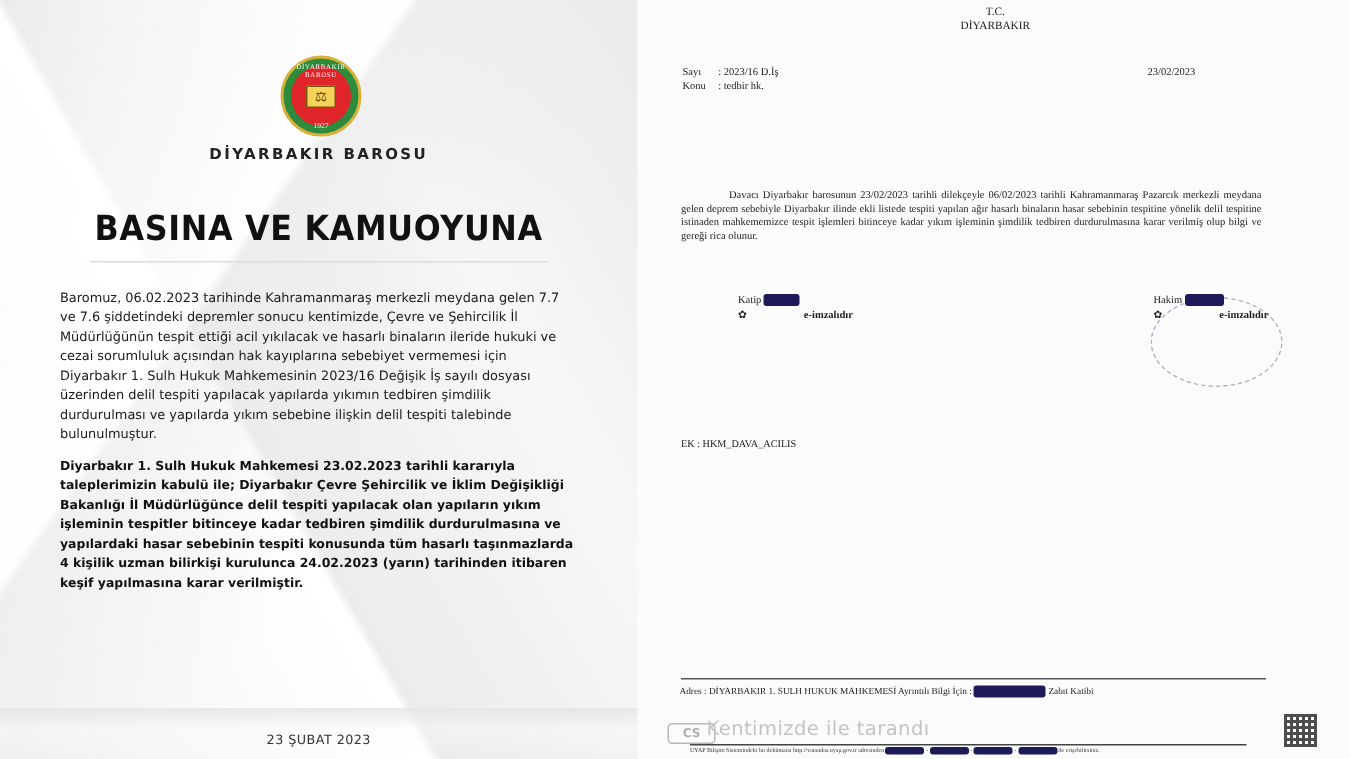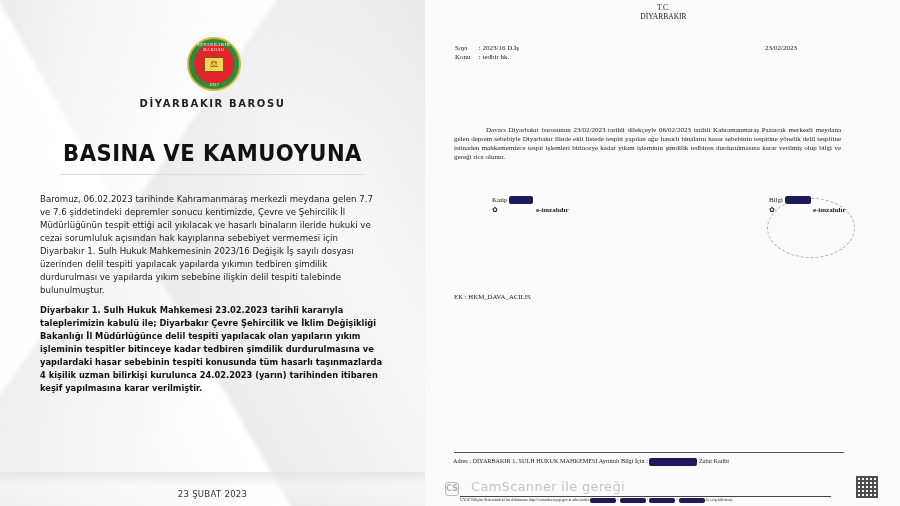--- a/index.html
+++ b/index.html
@@ -91,21 +91,21 @@
   .esig { font-weight: bold; font-size: 7px; margin-left: 36px; }
   .seal-icon { display: inline-block; font-style: normal; font-size: 7px; margin-right: 2px; }
   .stamp {
     position: absolute; left: 342px; top: 198px; width: 88px; height: 60px; border-radius: 50%;
     border: 1px dashed #8a93a6; opacity: 0.7;
   }
   .ek { position: absolute; left: 29px; top: 293px; font-size: 6.8px; }
   .footer-rule { position: absolute; left: 29px; width: 390px; top: 452px; height: 1px; background: #555; }
   .footer-addr { position: absolute; left: 28px; top: 457px; font-size: 6.2px; white-space: nowrap; }
   .cs-logo {
-    position: absolute; left: 20px; top: 482px; width: 14px; height: 14px;
+    position: absolute; left: 20px; top: 482px; width: 32px; height: 14px;
     border: 1.5px solid #b8b8b8; border-radius: 3px; color: #b0b0b0; font-family: "DejaVu Sans", sans-serif;
     font-size: 8px; font-weight: bold; text-align: center; line-height: 11px;
   }
   .cs-text {
     position: absolute; left: 46px; top: 479px; font-family: "DejaVu Sans", sans-serif;
     font-size: 13px; color: #c4c4c4; letter-spacing: 0.3px;
   }
   .uyap-rule { position: absolute; left: 35px; width: 371px; top: 496px; height: 1px; background: #444; }
   .uyap { position: absolute; left: 35px; top: 497px; font-size: 4px; white-space: nowrap; color: #333; }
   .qr {
@@ -166,39 +166,39 @@
       <span>Katip</span>
       <span class="redact" style="width:24px;height:8px;"></span>
     </div>
     <div>
       <span class="seal-icon">✿</span><span class="esig">e-imzalıdır</span>
     </div>
   </div>
 
   <div class="sig sig-hakim">
     <div>
-      <span>Bilgi</span>
+      <span>Hakim</span>
       <span class="redact" style="width:26px;height:8px;"></span>
     </div>
     <div>
       <span class="seal-icon">✿</span><span class="esig">e-imzalıdır</span>
     </div>
   </div>
 
   <div class="ek">EK : HKM_DAVA_ACILIS</div>
 
   <div class="footer-rule"></div>
   <div class="footer-addr">
     <span>Adres : DİYARBAKIR 1. SULH HUKUK MAHKEMESİ  Ayrıntılı Bilgi İçin :</span>
     <span class="redact" style="width:48px;height:8px;"></span>
     <span>Zabıt Katibi</span>
   </div>
 
   <div class="cs-logo">CS</div>
-  <div class="cs-text">CamScanner ile gereği</div>
+  <div class="cs-text">Kentimizde ile tarandı</div>
 
   <div class="uyap-rule"></div>
   <div class="uyap">
     <span>UYAP Bilişim Sistemindeki bu dokümana http://vatandas.uyap.gov.tr adresinden</span>
     <span class="redact" style="width:26px;height:5px;"></span>
     <span>-</span>
     <span class="redact" style="width:26px;height:5px;"></span>
     <span>-</span>
     <span class="redact" style="width:26px;height:5px;"></span>
     <span>-</span>

